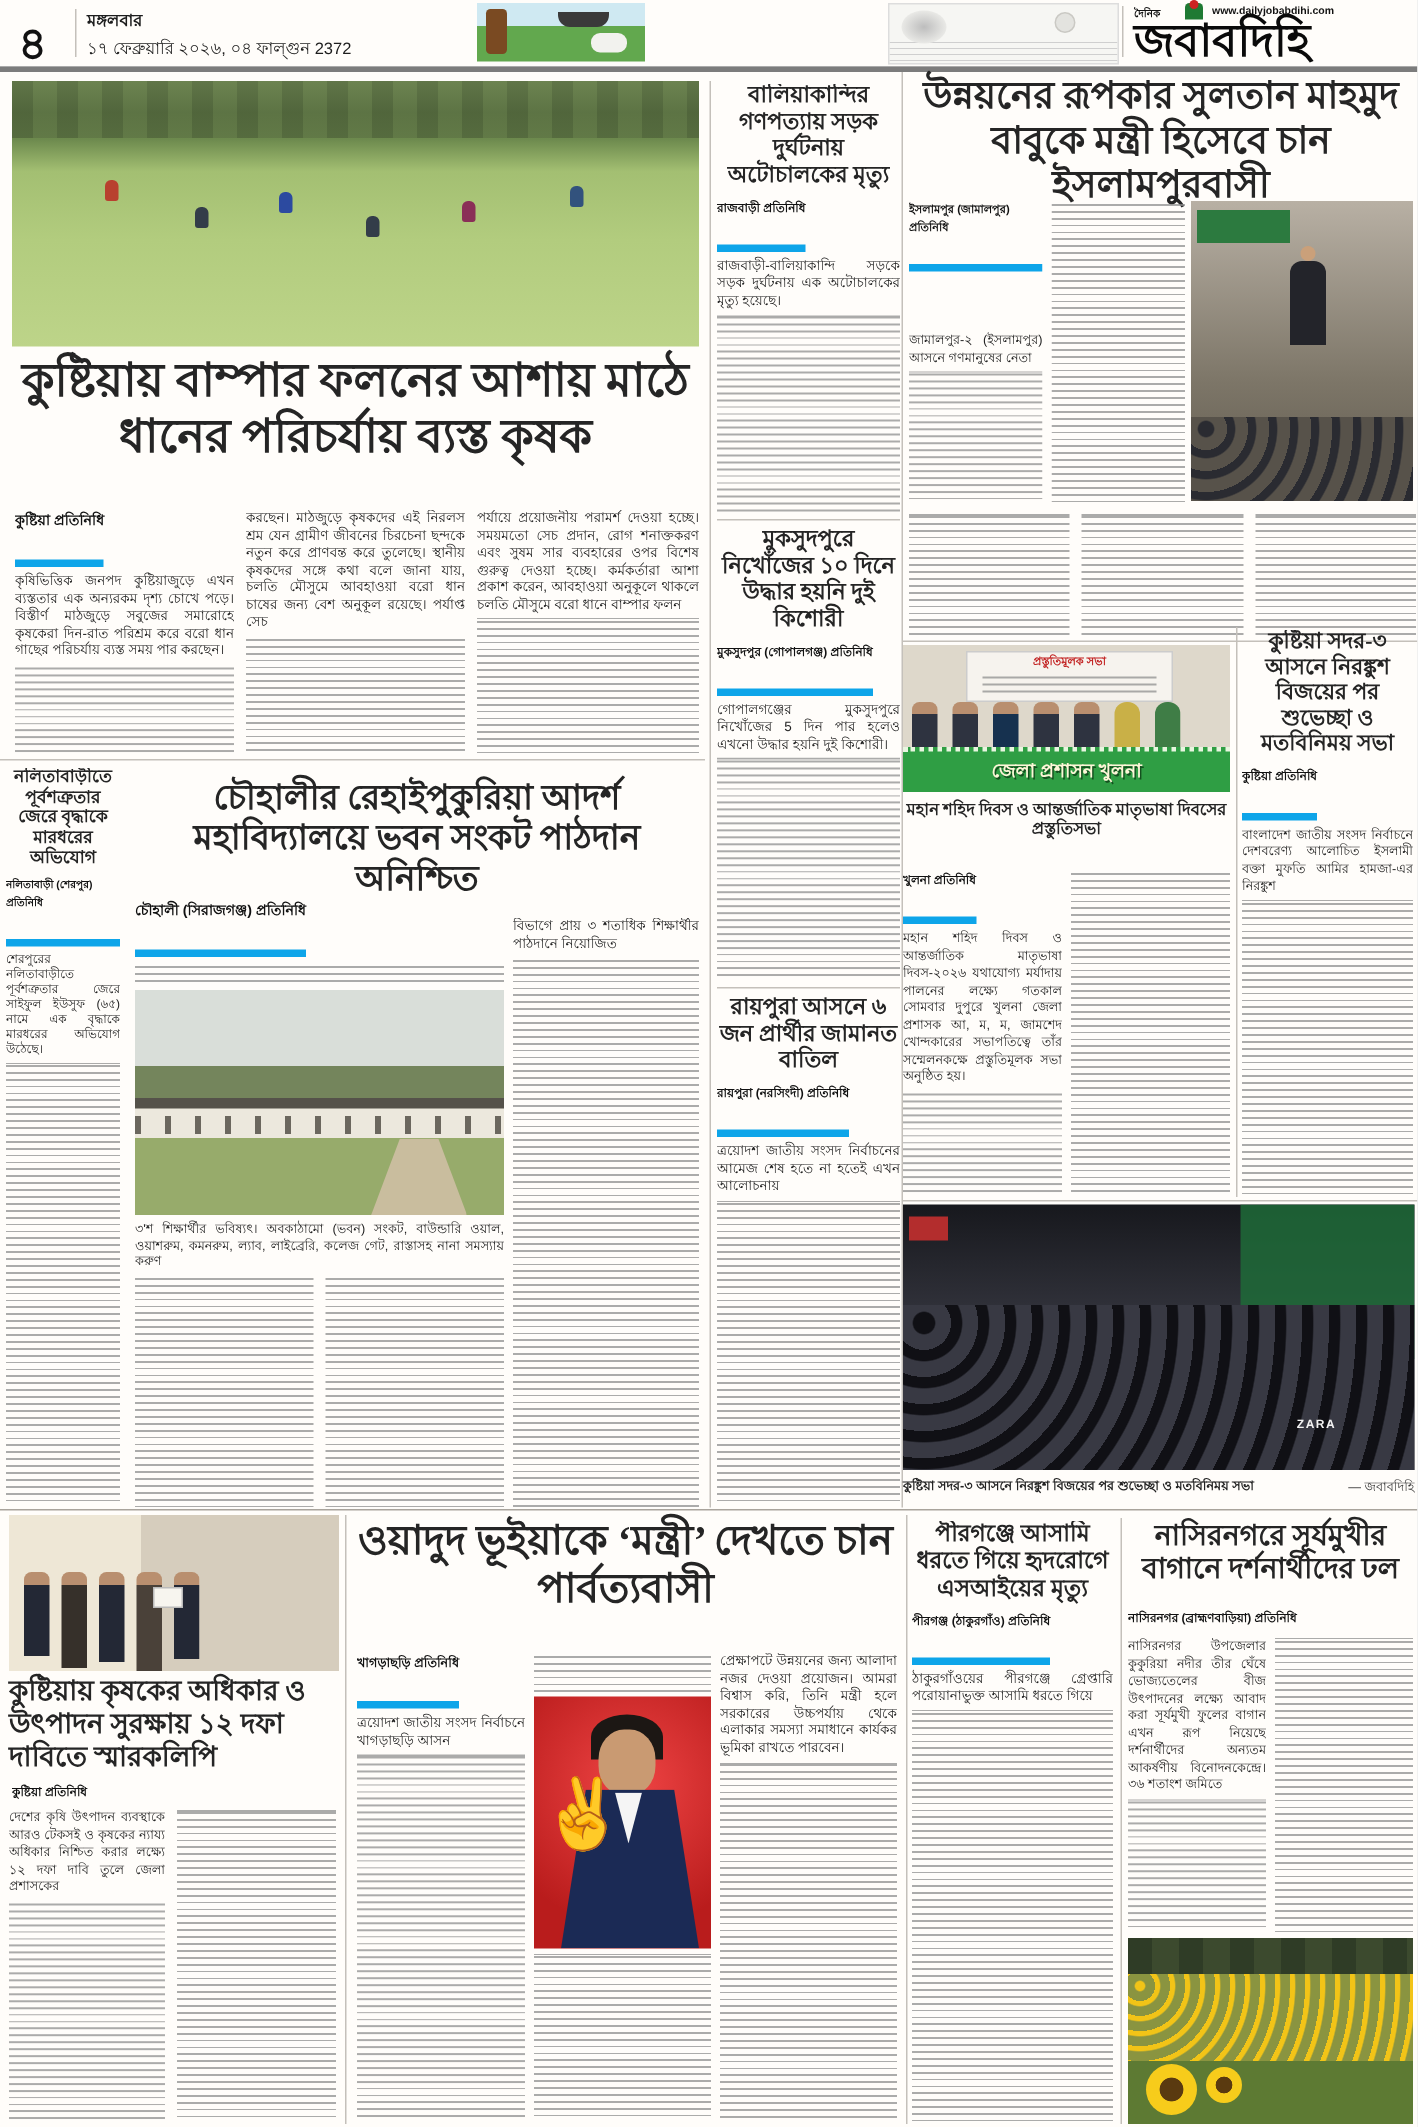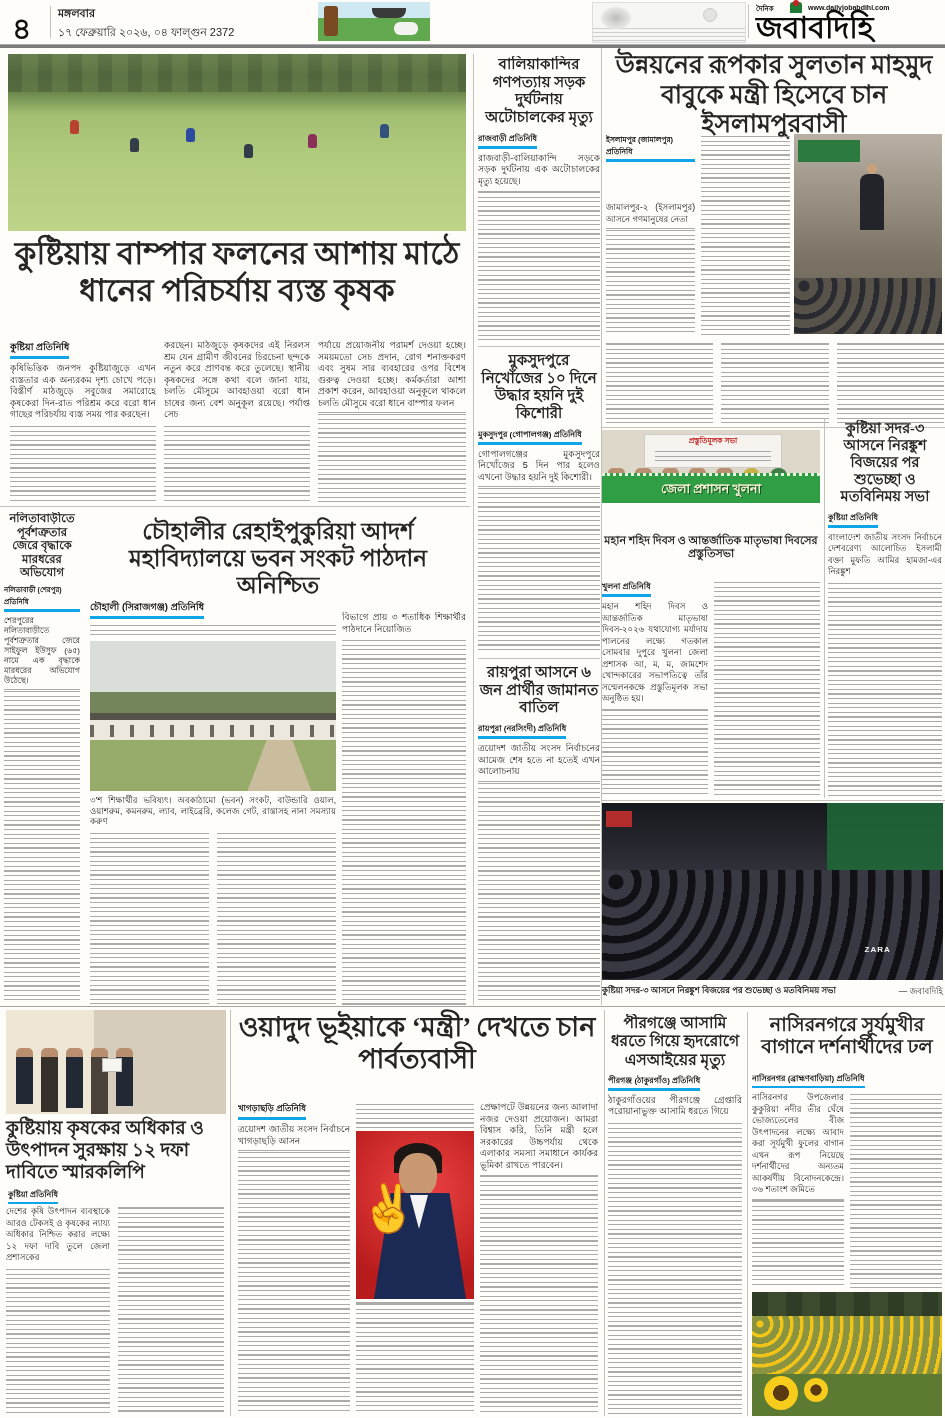--- a/index.html
+++ b/index.html
@@ -2,22 +2,22 @@
 <html><head>
 <meta charset="utf-8">
 <style>
   html,body{margin:0;padding:0;background:#e8e8e8;}
   .page{position:relative;width:945px;height:1418px;background:#fffdfa;margin:0 auto;
         font-family:"Liberation Serif","DejaVu Serif",serif;color:#1d1d1d;overflow:hidden;}
   .abs{position:absolute;}
   .col{position:absolute;display:flex;flex-direction:column;overflow:hidden;}
   .row{display:flex;gap:8px;overflow:hidden;}
   .hl{font-weight:bold;color:#252525;text-align:center;line-height:1.18;}
-  .byline{font-size:9.5px;font-weight:bold;color:#111;border-bottom:3px solid #0ea5e9;
-          align-self:flex-start;padding-bottom:1px;margin:0 0 4px 0;
+  .byline{font-size:9.5px;font-weight:bold;color:#111;border-bottom:5px solid #0ea5e9;
+          align-self:flex-start;padding-bottom:18px;margin:0 0 4px 0;
           font-family:"Liberation Sans","DejaVu Sans",sans-serif;}
   .bt{font-size:9px;line-height:11.5px;text-align:justify;color:#222;margin-bottom:3px;
       font-family:"Liberation Sans","DejaVu Sans",sans-serif;}
   .greek{flex:1 1 auto;min-height:6px;opacity:.75;
     background-image:repeating-linear-gradient(180deg,#8f8f8f 0,#8f8f8f 1.2px,transparent 1.2px,transparent 4.6px);
     background-position:0 2px;}
   .greek.fix{flex:none;}
   .vrule{position:absolute;width:1px;background:#c4c0ba;}
   .hrule{position:absolute;height:1px;background:#c4c0ba;}
   .ph{position:absolute;overflow:hidden;background:#d8d5cf;}
@@ -177,21 +177,21 @@
     <div class="abs" style="left:73px;top:30px;width:10px;height:10px;background:#caa07a;border-radius:50%;"></div>
     <div class="abs" style="left:0;bottom:0;width:100%;height:56px;background:repeating-radial-gradient(circle at 10px 8px,#2a2b31 0 5px,#57524a 6px 14px);"></div>
   </div>
   <div class="row" style="position:absolute;left:606px;top:342px;width:338px;height:84px;">
     <div class="greek"></div>
     <div class="greek"></div>
     <div class="greek"></div>
   </div>
   <div class="hrule" style="left:602px;top:427px;width:343px;"></div>
 
-  <div class="ph" style="left:602px;top:430px;width:218px;height:73px;background:#ded8cb;">
+  <div class="ph" style="left:602px;top:430px;width:218px;height:98px;background:#ded8cb;">
     <div class="abs" style="left:42px;top:4px;width:136px;height:32px;background:#f6f3ee;border:1px solid #ccc;">
       <div class="banner-red">প্রস্তুতিমূলক সভা</div>
       <div class="greek fix" style="height:14px;margin:2px 10px;"></div>
     </div>
     <div class="row" style="position:absolute;left:6px;top:38px;gap:10px;">
       <div class="person"></div>
       <div class="person"></div>
       <div class="person" style="background:linear-gradient(180deg,#b98f6f 0 8px,#16314f 8px 100%);"></div>
       <div class="person"></div>
       <div class="person" style="background:linear-gradient(180deg,#b98f6f 0 8px,#2e3340 8px 100%);"></div>

